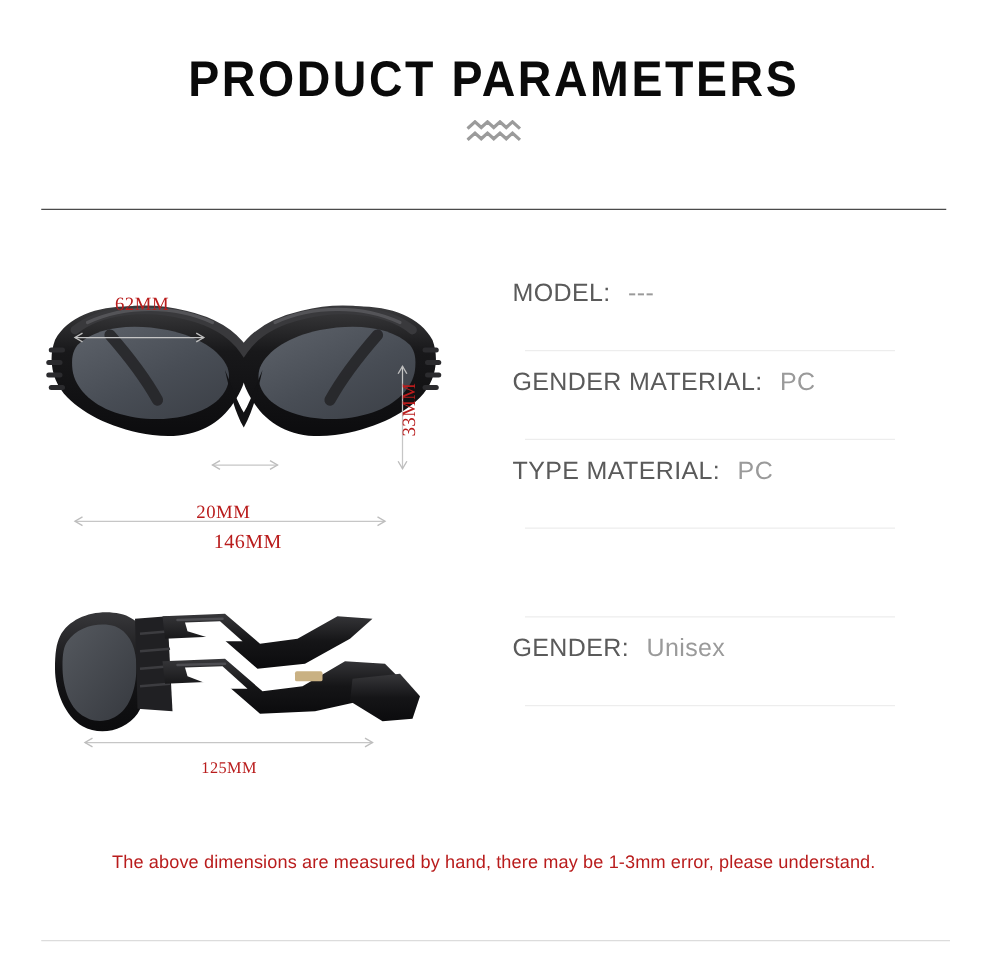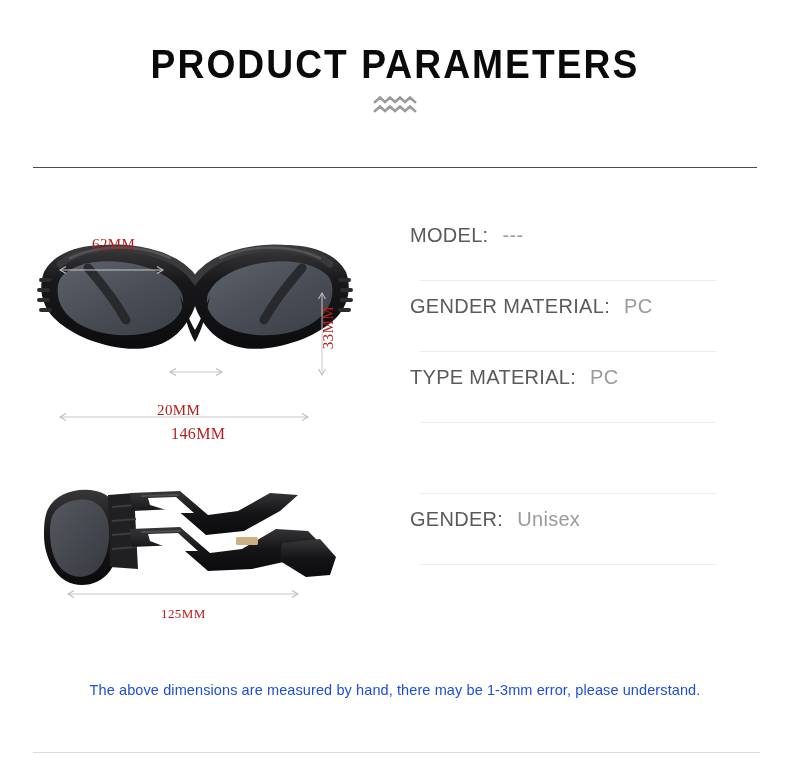--- a/index.html
+++ b/index.html
@@ -138,21 +138,21 @@
 
   
   .footer-note {
     position: absolute;
     left: 0;
     top: 682px;
     width: 790px;
     text-align: center;
     font-family: "Liberation Sans", sans-serif;
     font-size: 14.5px;
-    color: #1d4ed8;
+    color: #b91c1c;
     letter-spacing: 0.1px;
     white-space: nowrap;
   }
   .footer-rule {
     position: absolute;
     left: 33px;
     top: 752px;
     width: 727px;
     height: 1px;
     background: #dcdcdc;

